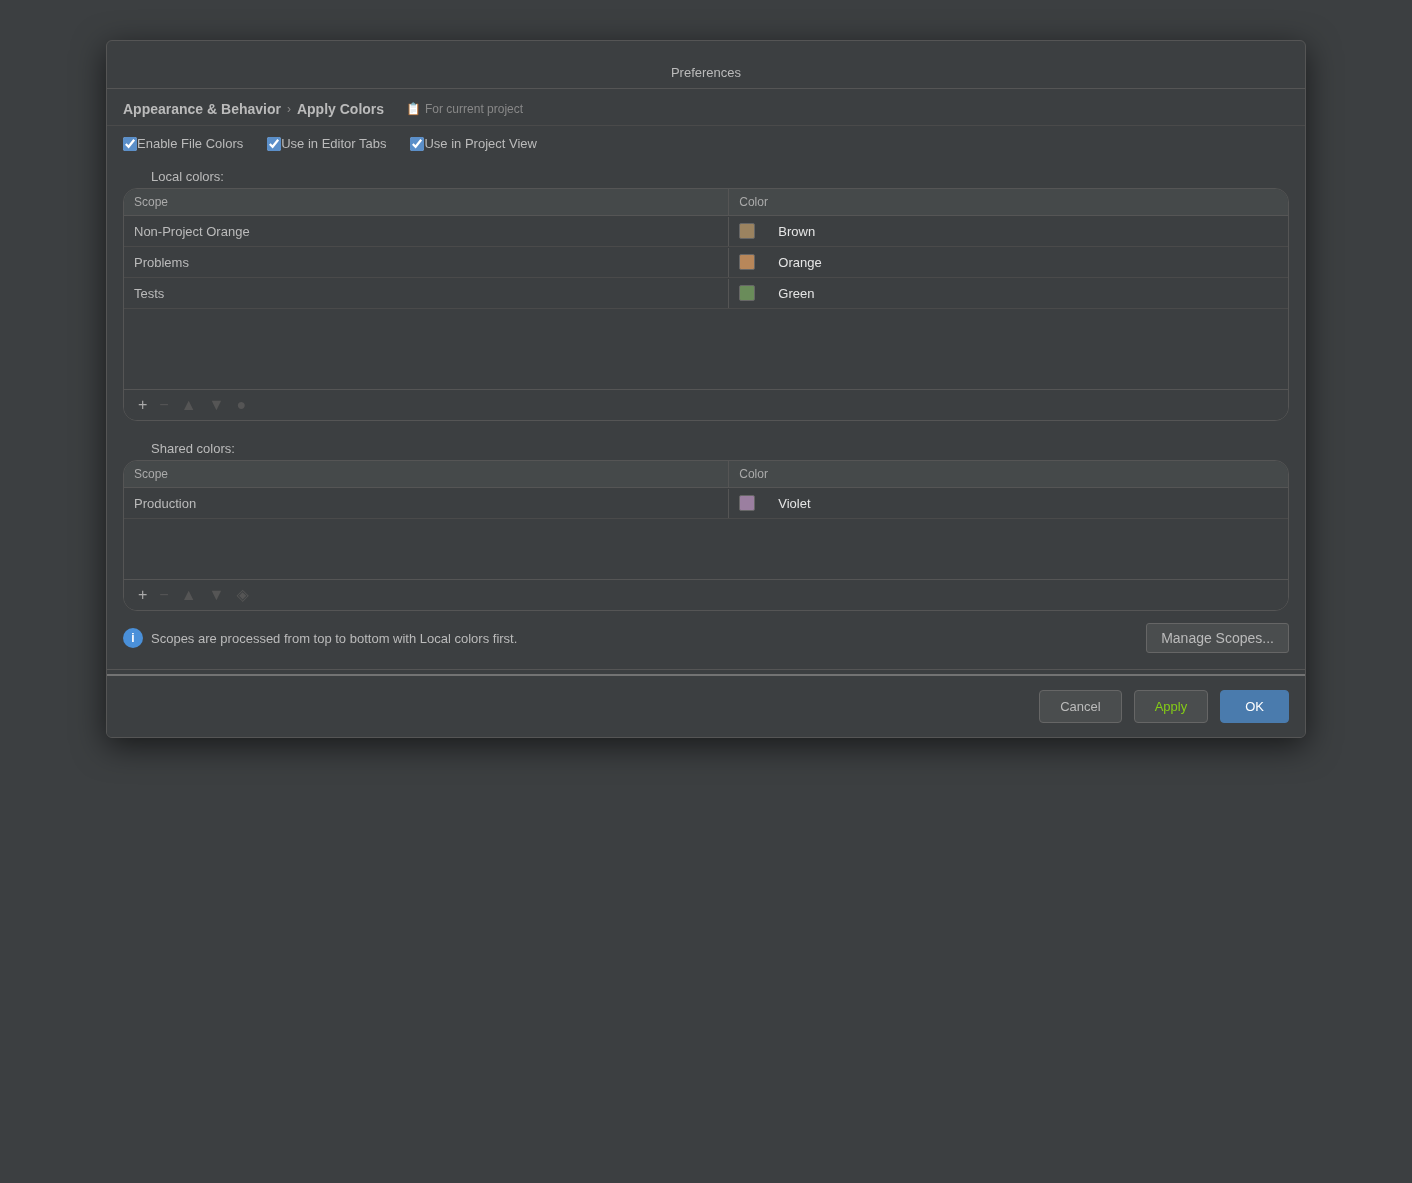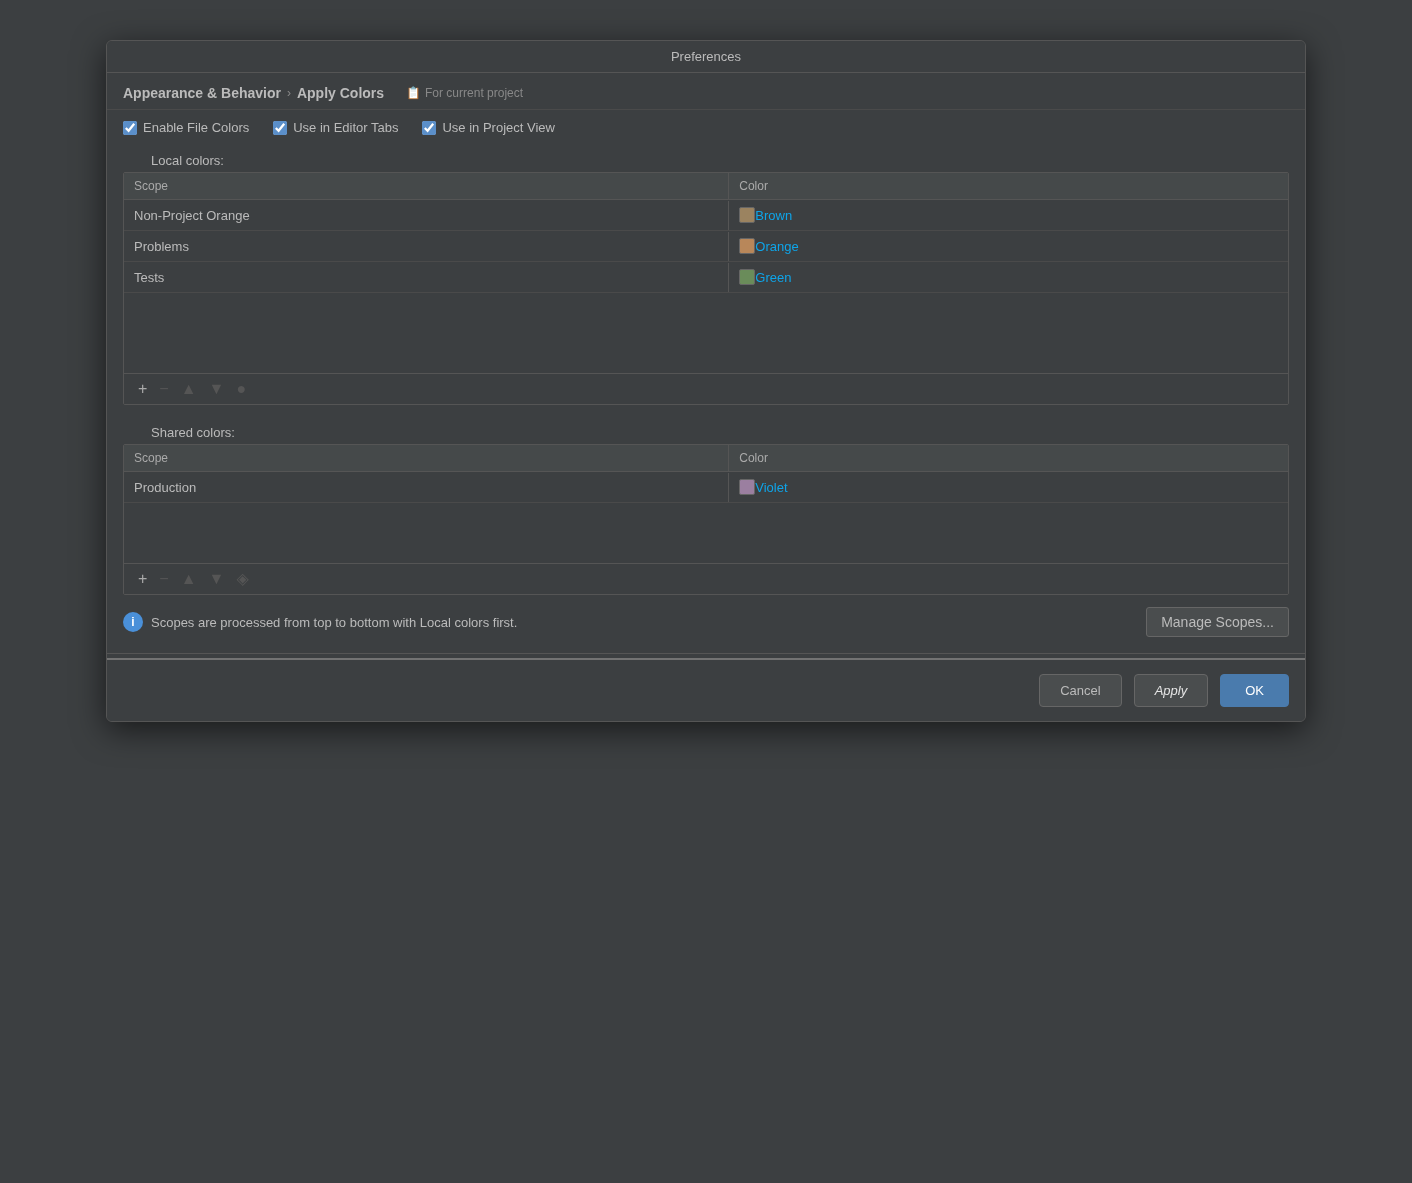--- a/index.html
+++ b/index.html
@@ -22,20 +22,21 @@
       overflow: hidden;
       box-shadow: 0 8px 32px rgba(0,0,0,0.6);
     }
     .title-bar {
       background: #3c3f41;
       border-bottom: 1px solid #555;
       text-align: center;
       padding: 8px 0;
       color: #bbbbbb;
       font-size: 13px;
+      margin-top: 16px;
     }
     .breadcrumb {
       padding: 12px 16px 8px 16px;
       display: flex;
       align-items: center;
       gap: 6px;
       border-bottom: 1px solid #4a4a4a;
     }
     .breadcrumb-section {
       color: #bbbbbb;
@@ -61,39 +62,38 @@
     }
     .checkboxes-row {
       padding: 10px 16px;
       display: flex;
       align-items: center;
       gap: 24px;
     }
     .checkbox-label {
       display: flex;
       align-items: center;
-      gap: 6px;
       color: #bbbbbb;
       cursor: pointer;
     }
     .checkbox-label input[type="checkbox"] {
       accent-color: #5b8fc9;
       width: 14px;
       height: 14px;
     }
     .section-label {
       padding: 8px 16px 4px 16px;
       color: #bbbbbb;
       font-size: 13px;
       margin-left: 28px;
     }
     .table-container {
       margin: 0 16px;
       border: 1px solid #555;
-      border-radius: 2px;
+      border-radius: 14px;
       overflow: hidden;
     }
     .table-header {
       display: flex;
       background: #45494a;
       border-bottom: 1px solid #555;
     }
     .table-header .col-scope {
       flex: 0 0 52%;
       padding: 6px 10px;
@@ -120,24 +120,24 @@
     }
     .table-row .col-scope {
       flex: 0 0 52%;
       padding: 7px 10px;
       color: #bbbbbb;
       border-right: 1px solid #555;
     }
     .table-row .col-color {
       flex: 1;
       padding: 7px 10px;
-      color: #0ea5e9;
-      display: flex;
-      align-items: center;
-      gap: 0;
+      color: #e5e5e5;
+      display: flex;
+      align-items: center;
+      gap: 23px;
     }
     .color-swatch {
       width: 16px;
       height: 16px;
       border: 1px solid #666;
       border-radius: 2px;
       flex-shrink: 0;
     }
     .empty-rows {
       height: 80px;
@@ -223,26 +223,25 @@
       border: 1px solid #666;
       color: #bbbbbb;
       padding: 8px 20px;
       border-radius: 4px;
       cursor: pointer;
       font-size: 13px;
     }
     .btn-apply {
       background: #4a4d4e;
       border: 1px solid #666;
-      color: #e5e5e5;
+      color: #84cc16;
       padding: 8px 20px;
       border-radius: 4px;
       cursor: pointer;
       font-size: 13px;
-      font-style: italic;
     }
     .btn-ok {
       background: #4a7bad;
       border: 1px solid #4a7bad;
       color: #ffffff;
       padding: 8px 24px;
       border-radius: 4px;
       cursor: pointer;
       font-size: 13px;
       font-weight: 500;

